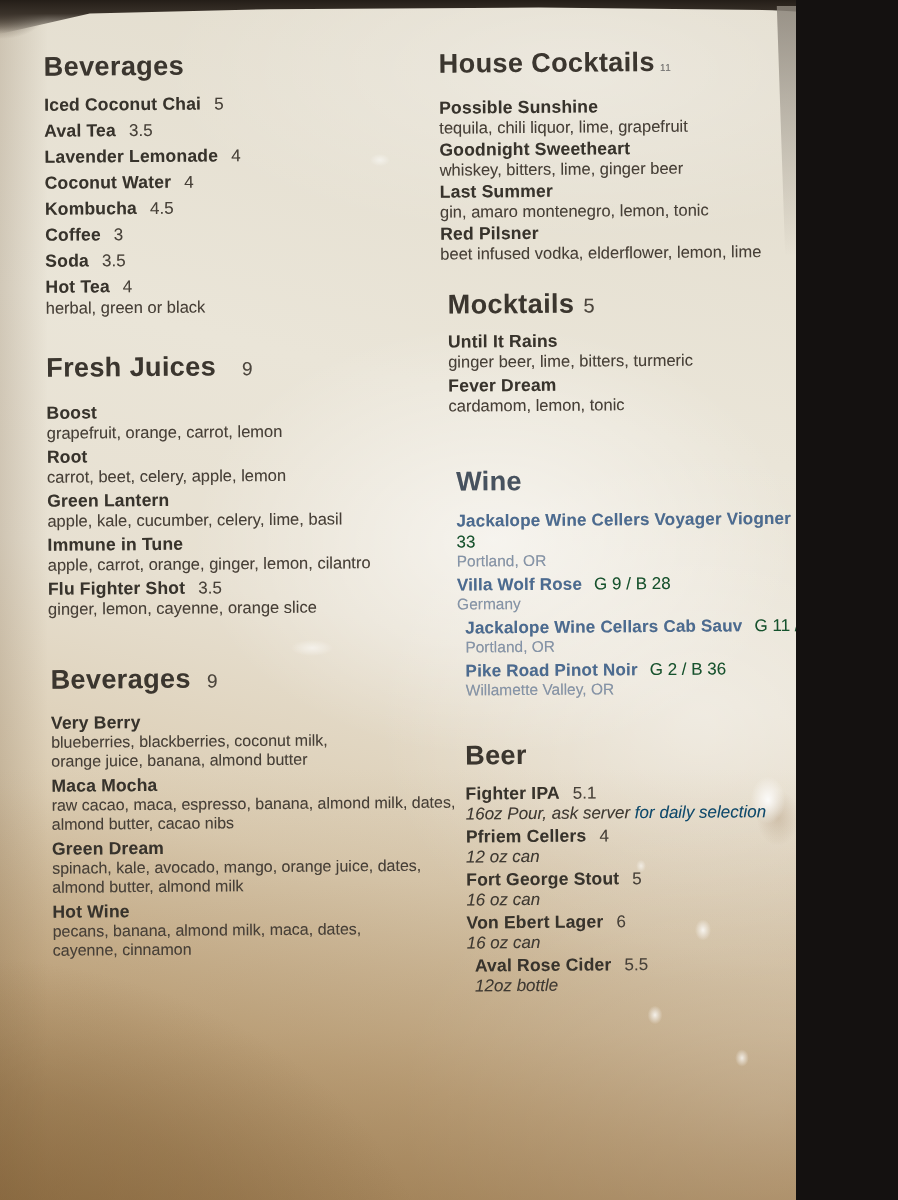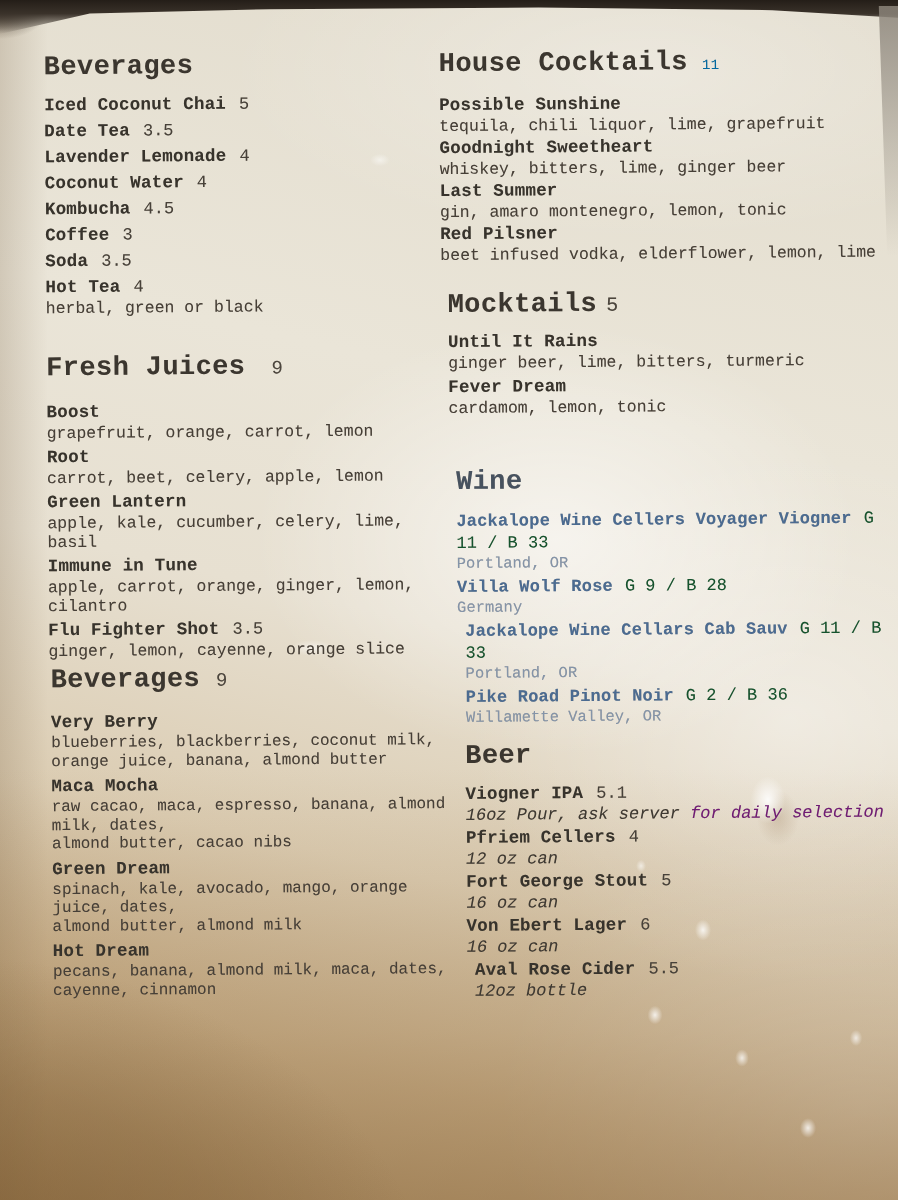--- a/index.html
+++ b/index.html
@@ -1,18 +1,18 @@
 <!DOCTYPE html>
 <html><head>
 <meta charset="utf-8">
 <style>
   html,body{margin:0;padding:0;background:#141110;}
   .photo{
-    position:relative;width:898px;height:1200px;overflow:hidden;
-    font-family:Liberation Mono, monospace;
+    position:relative;width:796px;height:1200px;overflow:hidden;
+    font-family:Liberation Sans, sans-serif;
     background:#e9e3d6;
   }
   
   .bg-base{position:absolute;inset:0;
     background:
       radial-gradient(420px 300px at 62% 45%, rgba(255,255,255,.60), rgba(255,255,255,0) 72%),
       radial-gradient(460px 380px at 88% 60%, rgba(255,255,255,.38), rgba(255,255,255,0) 70%),
       radial-gradient(600px 240px at 72% 6%, rgba(255,255,255,.30), rgba(255,255,255,0) 70%),
       radial-gradient(520px 420px at 96% 92%, rgba(255,255,255,.22), rgba(255,255,255,0) 70%),
       linear-gradient(193deg, #e2dccd 0%, #eae5d8 34%, #e7e0d1 52%, #dbccb2 70%, #c3a983 85%, #a98b60 100%);
@@ -68,36 +68,36 @@
   #sec-fresh-juices .num{margin-left:26px;}
   #sec-fresh-juices .item{margin-bottom:4px;}
   #sec-smoothies{left:50px;top:662px;width:415px;}
   #sec-smoothies .heading{margin-bottom:15px;}
   #sec-smoothies .num{margin-left:16px;}
   #sec-smoothies .idesc{font-size:16px;line-height:18.5px;}
   #sec-smoothies .item{margin-bottom:5px;}
 
   #sec-house-cocktails{left:443px;top:49px;width:440px;}
   #sec-house-cocktails .heading{margin-bottom:13px;}
-  #sec-house-cocktails .num{font-size:14px;margin-left:14px;color:#0369a1;}
+  #sec-house-cocktails .num{font-size:10px;margin-left:5px;color:#737373;}
   #sec-house-cocktails .item{margin-bottom:2px;}
   #sec-mocktails{left:450px;top:290px;width:430px;}
   #sec-mocktails .heading{margin-bottom:10px;}
   #sec-mocktails .num{font-size:20px;margin-left:9px;}
   #sec-mocktails .item{margin-bottom:4px;}
   #sec-wine{left:457px;top:467px;width:430px;}
   #sec-wine .heading{margin-bottom:14px;color:#47525f;}
   #sec-wine .iname{color:#4b6b91;font-size:17px;}
   #sec-wine .iprice{color:#14532d;margin-left:12px;text-align:right;}
   #sec-wine .item{margin-bottom:5px;}
   #sec-beer{left:464px;top:741px;width:420px;}
   #sec-beer .heading{margin-bottom:13px;}
   #sec-beer .idesc{font-style:italic;font-size:17px;color:#3e3932;}
   #sec-beer .item{margin-bottom:3px;}
-  .accent{color:#701a75;}
+  .accent{color:#0c4a6e;}
   .indent8{margin-left:8px;}
 </style>
 </head>
 <body>
 
 <div class="photo">
   <div class="bg-base"></div>
   <div class="bg-shadow"></div>
   <div class="texture"></div>
   <div class="top-strip"></div>
@@ -106,21 +106,21 @@
   <div class="content">
 
     <div class="sec" id="sec-beverages">
       <div class="heading">
         <span class="htext">Beverages</span>
       </div>
       <div class="item">
         <div class="iline"><span class="iname">Iced Coconut Chai</span><span class="iprice">5</span></div>
       </div>
       <div class="item">
-        <div class="iline"><span class="iname">Date Tea</span><span class="iprice">3.5</span></div>
+        <div class="iline"><span class="iname">Aval Tea</span><span class="iprice">3.5</span></div>
       </div>
       <div class="item">
         <div class="iline"><span class="iname">Lavender Lemonade</span><span class="iprice">4</span></div>
       </div>
       <div class="item">
         <div class="iline"><span class="iname">Coconut Water</span><span class="iprice">4</span></div>
       </div>
       <div class="item">
         <div class="iline"><span class="iname">Kombucha</span><span class="iprice">4.5</span></div>
       </div>
@@ -175,21 +175,21 @@
         <div class="iline"><span class="iname">Maca Mocha</span></div>
         <div class="idesc">raw cacao, maca, espresso, banana, almond milk, dates,
 almond butter, cacao nibs</div>
       </div>
       <div class="item">
         <div class="iline"><span class="iname">Green Dream</span></div>
         <div class="idesc">spinach, kale, avocado, mango, orange juice, dates,
 almond butter, almond milk</div>
       </div>
       <div class="item">
-        <div class="iline"><span class="iname">Hot Dream</span></div>
+        <div class="iline"><span class="iname">Hot Wine</span></div>
         <div class="idesc">pecans, banana, almond milk, maca, dates,
 cayenne, cinnamon</div>
       </div>
     </div>
 
     <div class="sec" id="sec-house-cocktails">
       <div class="heading">
         <span class="htext">House Cocktails</span><span class="num">11</span>
       </div>
       <div class="item">
@@ -244,21 +244,21 @@
         <div class="iline"><span class="iname">Pike Road Pinot Noir</span><span class="iprice">G 2 / B 36</span></div>
         <div class="isub">Willamette Valley, OR</div>
       </div>
     </div>
 
     <div class="sec" id="sec-beer">
       <div class="heading">
         <span class="htext">Beer</span>
       </div>
       <div class="item">
-        <div class="iline"><span class="iname">Viogner IPA</span><span class="iprice">5.1</span></div>
+        <div class="iline"><span class="iname">Fighter IPA</span><span class="iprice">5.1</span></div>
         <div class="idesc"><span>16oz Pour, ask server </span><span class="accent">for daily selection</span></div>
       </div>
       <div class="item">
         <div class="iline"><span class="iname">Pfriem Cellers</span><span class="iprice">4</span></div>
         <div class="idesc">12 oz can</div>
       </div>
       <div class="item">
         <div class="iline"><span class="iname">Fort George Stout</span><span class="iprice">5</span></div>
         <div class="idesc">16 oz can</div>
       </div>

